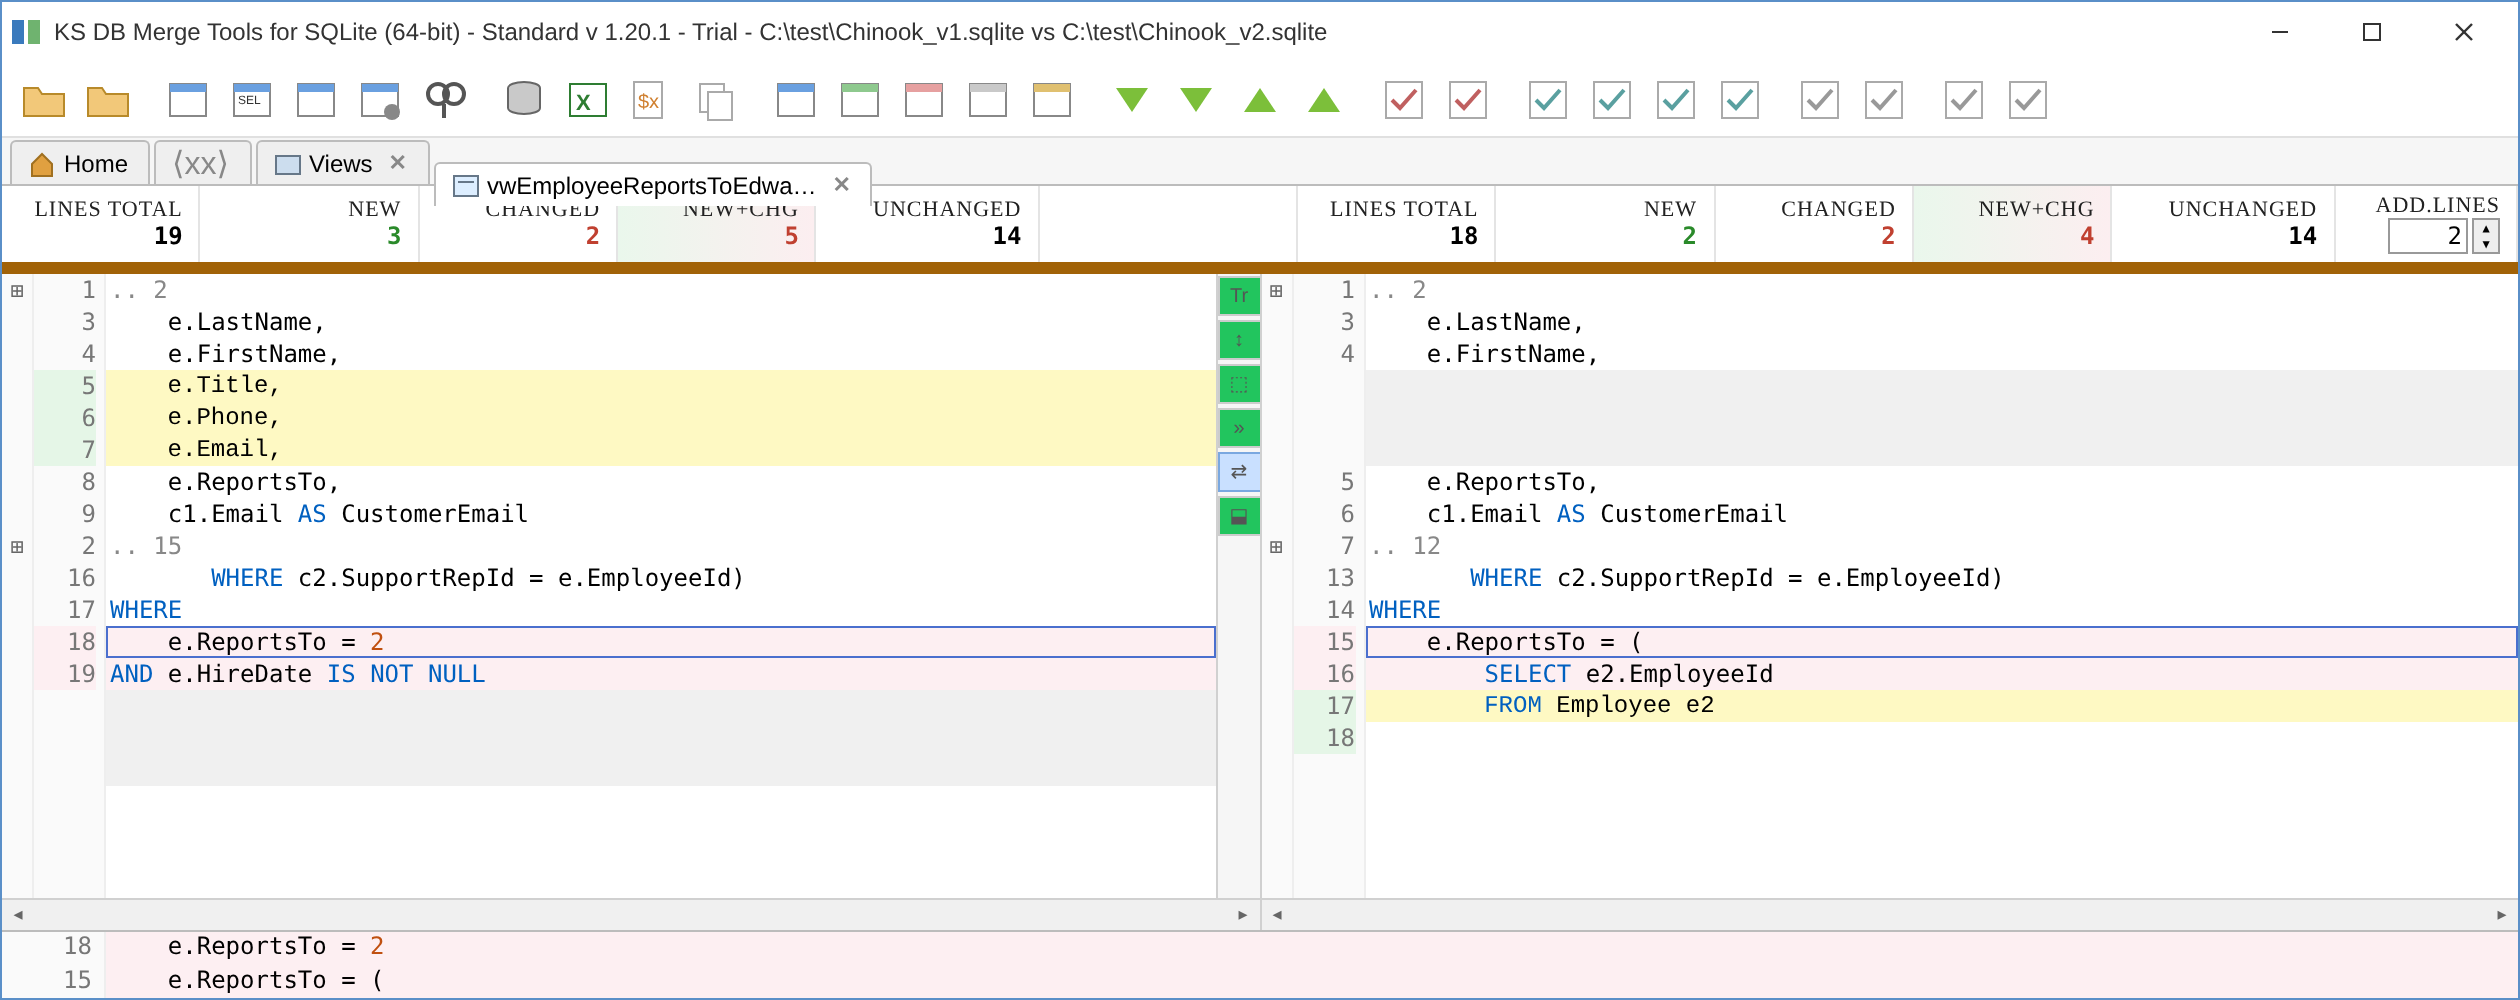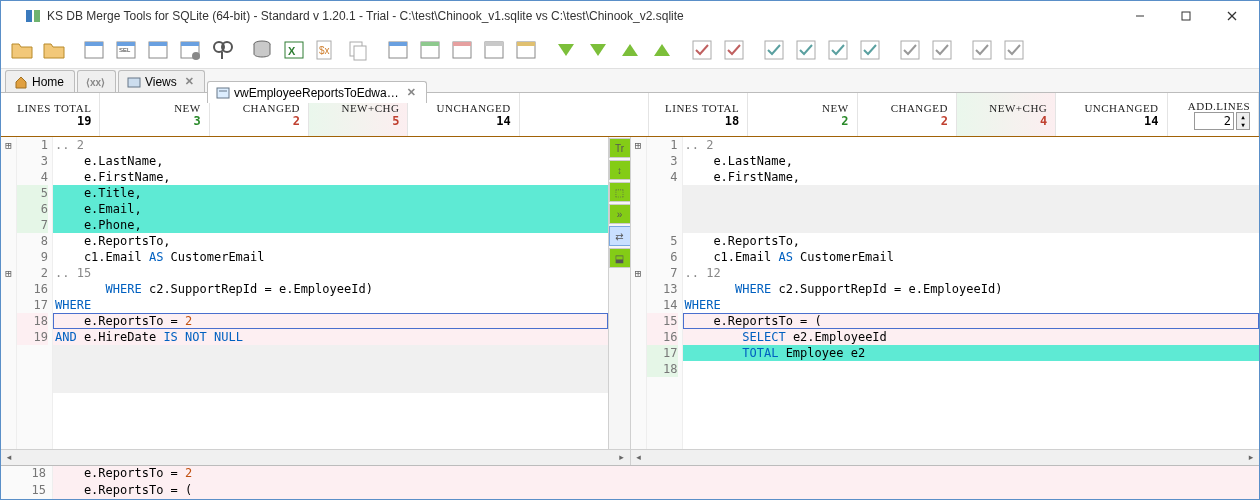--- a/index.html
+++ b/index.html
@@ -1,30 +1,30 @@
 <!DOCTYPE html>
 <html><head>
 <meta charset="utf-8">
 <style>
   * { box-sizing: border-box; margin: 0; padding: 0; }
   html, body { width: 1260px; height: 500px; font-family: "Segoe UI", Tahoma, sans-serif; font-size: 12px; background: #fff; overflow: hidden; }
   .window { border: 1px solid #5a8fc8; height: 500px; display: flex; flex-direction: column; background:#fff; }
-  .titlebar { display:flex; align-items:center; height: 30px; padding: 0 4px 0 24px; background:#fff; }
+  .titlebar { display:flex; align-items:center; height: 30px; padding: 0 4px 0 4px; background:#fff; }
   .titlebar .app-icon { width:16px; height:16px; margin-right:6px; display:flex; align-items:center; justify-content:center;}
   .titlebar .title { flex:1; font-size:12px; color:#333; }
   .win-btns { display:flex; }
   .win-btn { width:46px; height:28px; display:flex; align-items:center; justify-content:center; color:#333; }
   .toolbar { display:flex; align-items:center; padding:4px 6px; gap:2px; border-bottom:1px solid #e0e0e0; height:38px; flex-wrap:nowrap; overflow:hidden;}
   .tb-btn { width:30px; height:30px; display:flex; align-items:center; justify-content:center; border-radius:2px; }
   .tb-sep { width:6px; }
   .tabs { display:flex; align-items:flex-end; height:24px; padding-left:4px; border-bottom:1px solid #bcbcbc; background:#f6f6f6;}
   .tab { display:flex; align-items:center; gap:4px; padding:3px 10px 3px 8px; border:1px solid #bcbcbc; border-bottom:none; background:#efefef; margin-right:2px; border-radius:3px 3px 0 0; font-size:12px; height:22px;}
   .tab.active { background:#fff; position:relative; top:11px; }
   .tab .close-x{ color:#888; font-weight:bold; font-size:11px; margin-left:4px;}
-  .stats { display:flex; height:44px; border-bottom:1px solid #a16207; }
+  .stats { display:flex; height:44px; border-bottom:6px solid #a16207; }
   .stat { display:flex; flex-direction:column; align-items:flex-end; justify-content:center; border-right:1px solid #e4e4e4; padding:2px 8px 2px 4px; font-family:Consolas,monospace;}
   .stat .hdr{font-size:11px; font-family:"Segoe UI"; color:#222; letter-spacing:0.5px;}
   .stat .val{font-size:12px; font-weight:bold;}
   .stat.total{width:100px;}
   .stat.new{width:110px;} .stat.new .val{color:#2a8a2a;}
   .stat.changed{width:100px;} .stat.changed .val{color:#c04030;}
   .stat.newchg{width:100px; background:linear-gradient(90deg,#eaf7ec 0,#fceef0 100%);} .stat.newchg .val{color:#c04030;}
   .stat.unchanged{width:112px;}
   .stat.spacer{width:130px; border-right:1px solid #e4e4e4;}
   .stat.addlines{width:92px;}
@@ -36,31 +36,31 @@
   .pane { flex:1; display:flex; flex-direction:column; min-width:0; border-right:1px solid #d0d0d0;}
   .pane:last-child{border-right:none;}
   .code-area{flex:1; display:flex; overflow:hidden; position:relative;}
   .fold-col{width:16px; background:#fafafa; border-right:1px solid #eee; font-family:Consolas,monospace; font-size:11px;}
   .fold-col .fold{height:16px; display:flex; align-items:center; justify-content:center; color:#666;}
   .ln-col{width:36px; background:#fafafa; border-right:1px solid #eee; text-align:right; font-family:Consolas,monospace; font-size:12px; color:#777; padding-right:4px;}
   .ln-col .ln{height:16px; line-height:16px;}
   .code-col{flex:1; font-family:Consolas,monospace; font-size:12px; overflow:hidden;}
   .code-col .cl{height:16px; line-height:16px; white-space:pre; padding-left:2px;}
   .cl.fold-hdr{color:#888;}
-  .cl.added-bg{background:#5eead4;}
+  .cl.added-bg{background:#fef9c3;font-family:Liberation Mono, monospace;}
   .cl.changed-bg{background:#fdeff2;}
   .cl.cursor{outline:1px solid #4a6fce; outline-offset:-1px;}
   .cl.empty-bg{background:#f0f0f0;}
   .kw{color:#0060c0;}
   .str{color:#c05010;}
   .num{color:#c05010;}
   .ln.added{background:#e5f6e7;}
   .ln.changed{background:#fdeff2;}
   .mid-gutter{width:22px; display:flex; flex-direction:column; background:#f6f6f6; border-left:1px solid #d0d0d0;}
-  .mid-gutter .g-btn{width:22px; height:20px; display:flex; align-items:center; justify-content:center; font-size:10px; color:#555; border:1px solid #ccc; margin:1px 0; background:#84cc16;}
+  .mid-gutter .g-btn{width:22px; height:20px; display:flex; align-items:center; justify-content:center; font-size:10px; color:#555; border:1px solid #ccc; margin:1px 0; background:#22c55e;}
   .mid-gutter .g-btn.hl{background:#c9e0ff; border-color:#7aa8e0;}
   .hscroll{height:16px; background:#f0f0f0; border-top:1px solid #d0d0d0; display:flex;}
   .hscroll .half{flex:1; border-right:1px solid #d0d0d0; position:relative;}
   .hscroll .half:last-child{border-right:none;}
   .hscroll .arrow{width:16px; height:14px; position:absolute; top:0; display:flex; align-items:center; justify-content:center; font-size:9px; color:#666;}
   .hscroll .arrow.l{left:0;} .hscroll .arrow.r{right:0;}
   .bottom-diff{height:34px; border-top:1px solid #bcbcbc; display:flex; flex-direction:column; font-family:Consolas,monospace; font-size:12px;}
   .bottom-diff .brow{flex:1; display:flex;}
   .bottom-diff .bln{width:52px; text-align:right; padding-right:6px; color:#777; background:#fafafa; border-right:1px solid #eee;}
   .bottom-diff .btxt{flex:1; white-space:pre; padding-left:2px; background:#fdeff2;}
@@ -299,21 +299,21 @@
       <div class="tab">
     <span>
           <svg width="14" height="14">
             <path d="M2 7l5-5 5 5v6H2z" fill="#e0a040" stroke="#a07020"></path>
           </svg>
         </span>
     <span>Home</span>
 
   </div>
       <div class="tab">
-    <span><span style="font-size:10px;color:#888;font-weight:bold">⟨xx⟩</span></span>
+    <span><span style="font-size:16px;color:#888;font-weight:normal">⟨xx⟩</span></span>
 
   </div>
       <div class="tab">
     <span>
           <svg width="14" height="14">
             <rect x="1" y="3" width="12" height="9" fill="#cde" stroke="#678"></rect>
           </svg>
         </span>
     <span>Views</span>
     <span class="close-x">✕</span>
@@ -421,22 +421,22 @@
             <div class="ln changed">19</div>
             <div class="ln "></div>
             <div class="ln "></div>
             <div class="ln "></div>
           </div>
         <div class="code-col" id="lcode">
             <div class="cl fold-hdr">.. 2</div>
             <div class="cl ">    e.LastName,</div>
             <div class="cl ">    e.FirstName,</div>
             <div class="cl added-bg">    e.Title,</div>
+            <div class="cl added-bg">    e.Phone,</div>
             <div class="cl added-bg">    e.Email,</div>
-            <div class="cl added-bg">    e.Phone,</div>
             <div class="cl ">    e.ReportsTo,</div>
             <div class="cl ">    c1.Email <span class="kw">AS</span> CustomerEmail</div>
             <div class="cl fold-hdr">.. 15</div>
             <div class="cl ">       <span class="kw">WHERE</span> c2.SupportRepId = e.EmployeeId)</div>
             <div class="cl "><span class="kw">WHERE</span></div>
             <div class="cl changed-bg cursor">    e.ReportsTo = <span class="num">2</span></div>
             <div class="cl changed-bg"><span class="kw">AND</span> e.HireDate <span class="kw">IS NOT NULL</span></div>
             <div class="cl empty-bg"> </div>
             <div class="cl empty-bg"> </div>
             <div class="cl empty-bg"> </div>
@@ -497,21 +497,21 @@
             <div class="cl empty-bg"> </div>
             <div class="cl empty-bg"> </div>
             <div class="cl empty-bg"> </div>
             <div class="cl ">    e.ReportsTo,</div>
             <div class="cl ">    c1.Email <span class="kw">AS</span> CustomerEmail</div>
             <div class="cl fold-hdr">.. 12</div>
             <div class="cl ">       <span class="kw">WHERE</span> c2.SupportRepId = e.EmployeeId)</div>
             <div class="cl "><span class="kw">WHERE</span></div>
             <div class="cl changed-bg cursor">    e.ReportsTo = (</div>
             <div class="cl changed-bg">        <span class="kw">SELECT</span> e2.EmployeeId</div>
-            <div class="cl added-bg">        <span class="kw">TOTAL</span> Employee e2</div>
+            <div class="cl added-bg">        <span class="kw">FROM</span> Employee e2</div>
             <div class="cl "> </div>
           </div>
       </div>
     </div>
   </div>
 
   <div class="hscroll">
     <div class="half">
         <div class="arrow l">◂</div>
         <div class="arrow r">▸</div>

